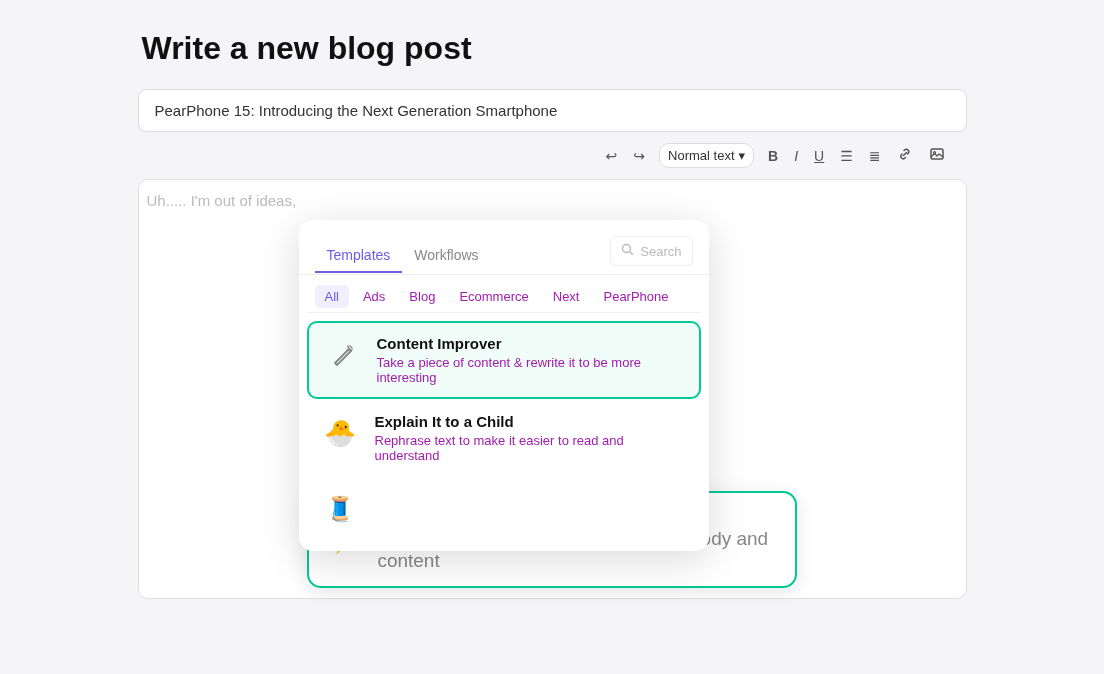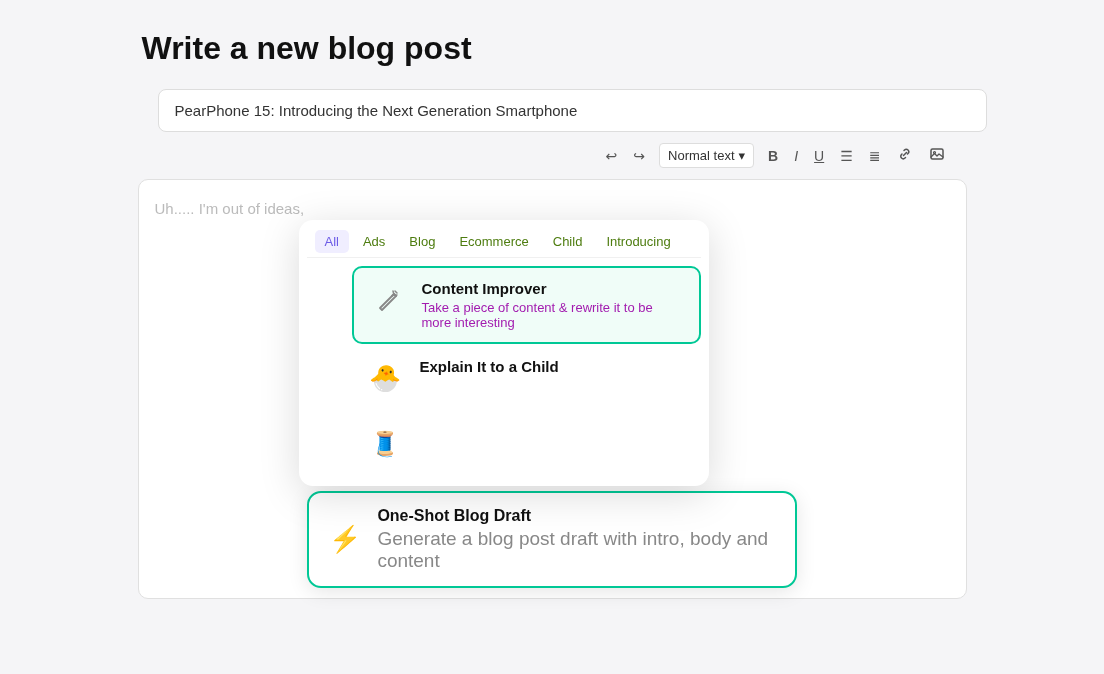--- a/index.html
+++ b/index.html
@@ -25,21 +25,20 @@
     .title-input {
       width: 100%;
       border: 1px solid #ddd;
       border-radius: 8px;
       padding: 12px 16px;
       font-size: 15px;
       color: #333;
       outline: none;
       background: #fff;
       margin-bottom: 0px;
-      margin-left: 20px;
     }
     .editor-toolbar {
       display: flex;
       align-items: center;
       justify-content: flex-end;
       padding: 10px 16px;
       gap: 4px;
       background: transparent;
     }
     .toolbar-btn {
@@ -56,33 +55,33 @@
     }
     .toolbar-btn.bold { font-weight: 700; }
     .toolbar-btn.italic { font-style: italic; }
     .toolbar-btn.underline { text-decoration: underline; }
     .text-style-select {
       display: flex;
       align-items: center;
       gap: 4px;
       padding: 4px 8px;
       border: 1px solid #ddd;
-      border-radius: 4px;
+      border-radius: 10px;
       cursor: pointer;
       font-size: 13px;
       color: #333;
       background: #fff;
       margin: 0 4px;
     }
     .editor-area {
       background: #fff;
       border: 1px solid #e0e0e0;
       border-radius: 10px;
       min-height: 420px;
-      padding: 16px;
+      padding: 8px;
       position: relative;
     }
     .editor-placeholder {
       color: #bbb;
       font-size: 15px;
       padding: 4px 0;
     }
     
     .dropdown-panel {
       position: absolute;
@@ -130,33 +129,32 @@
     .filter-row {
       display: flex;
       align-items: center;
       gap: 4px;
       padding: 10px 16px 4px 16px;
       overflow-x: auto;
     }
     .filter-chip {
       padding: 4px 10px;
       font-size: 13px;
-      color: #4d7c0f;
+      color: #a21caf;
       border-radius: 5px;
       cursor: pointer;
       white-space: nowrap;
     }
     .filter-chip.active {
       color: #6c5ce7;
       background: #f0eeff;
     }
     
     .templates-list {
       padding: 8px 8px 8px 8px;
-      margin-left: 45px;
     }
     .template-item {
       display: flex;
       align-items: flex-start;
       padding: 12px 14px;
       border-radius: 10px;
       cursor: pointer;
       gap: 14px;
       margin-bottom: 2px;
       transition: background 0.15s;
@@ -277,39 +275,56 @@
           <path d="M2 11l3.5-3.5L8 10l2-2 4 3" stroke="#555" stroke-width="1.3" stroke-linecap="round" stroke-linejoin="round"></path>
         </svg>
       </span>
     </button>
   </div>
 
   <div class="editor-area">
     <div class="editor-placeholder">Uh..... I'm out of ideas,</div>
 
     <div class="dropdown-panel">
+      <div class="panel-header">
+        <div class="panel-tab active">
+          <span>Templates</span>
+        </div>
+        <div class="panel-tab">
+          <span>Workflows</span>
+        </div>
+        <div class="panel-search" style="margin-left:auto;">
+          <span>
+            <svg width="13" height="13" viewBox="0 0 13 13" fill="none">
+                <circle cx="5.5" cy="5.5" r="4" stroke="#bbb" stroke-width="1.5"></circle>
+                <path d="M9 9l2.5 2.5" stroke="#bbb" stroke-width="1.5" stroke-linecap="round"></path>
+              </svg>
+          </span>
+          <span style="color:#bbb;font-size:13px;">Search</span>
+        </div>
+      </div>
 
       <div class="filter-row">
         <div class="filter-chip active">
           <span>All</span>
         </div>
         <div class="filter-chip">
           <span>Ads</span>
         </div>
         <div class="filter-chip">
           <span>Blog</span>
         </div>
         <div class="filter-chip">
           <span>Ecommerce</span>
         </div>
         <div class="filter-chip">
-          <span>Child</span>
-        </div>
-        <div class="filter-chip">
-          <span>Introducing</span>
+          <span>Next</span>
+        </div>
+        <div class="filter-chip">
+          <span>PearPhone</span>
         </div>
       </div>
 
       <div class="divider"></div>
 
       <div class="templates-list">
 
         <div class="template-item selected">
           <div class="template-icon wand">
             <svg viewBox="0 0 28 28" fill="none" xmlns="http://www.w3.org/2000/svg">
@@ -323,20 +338,21 @@
             <p>Take a piece of content &amp; rewrite it to be more interesting</p>
           </div>
         </div>
 
         <div class="template-item">
           <div class="template-icon">
             <span style="font-size:26px;">🐣</span>
           </div>
           <div class="template-text">
             <h4>Explain It to a Child</h4>
+            <p>Rephrase text to make it easier to read and understand</p>
           </div>
         </div>
 
         <div class="template-item">
           <div class="template-icon">
             <span style="font-size:24px;">🧵</span>
           </div>
         </div>
       </div>
     </div>

